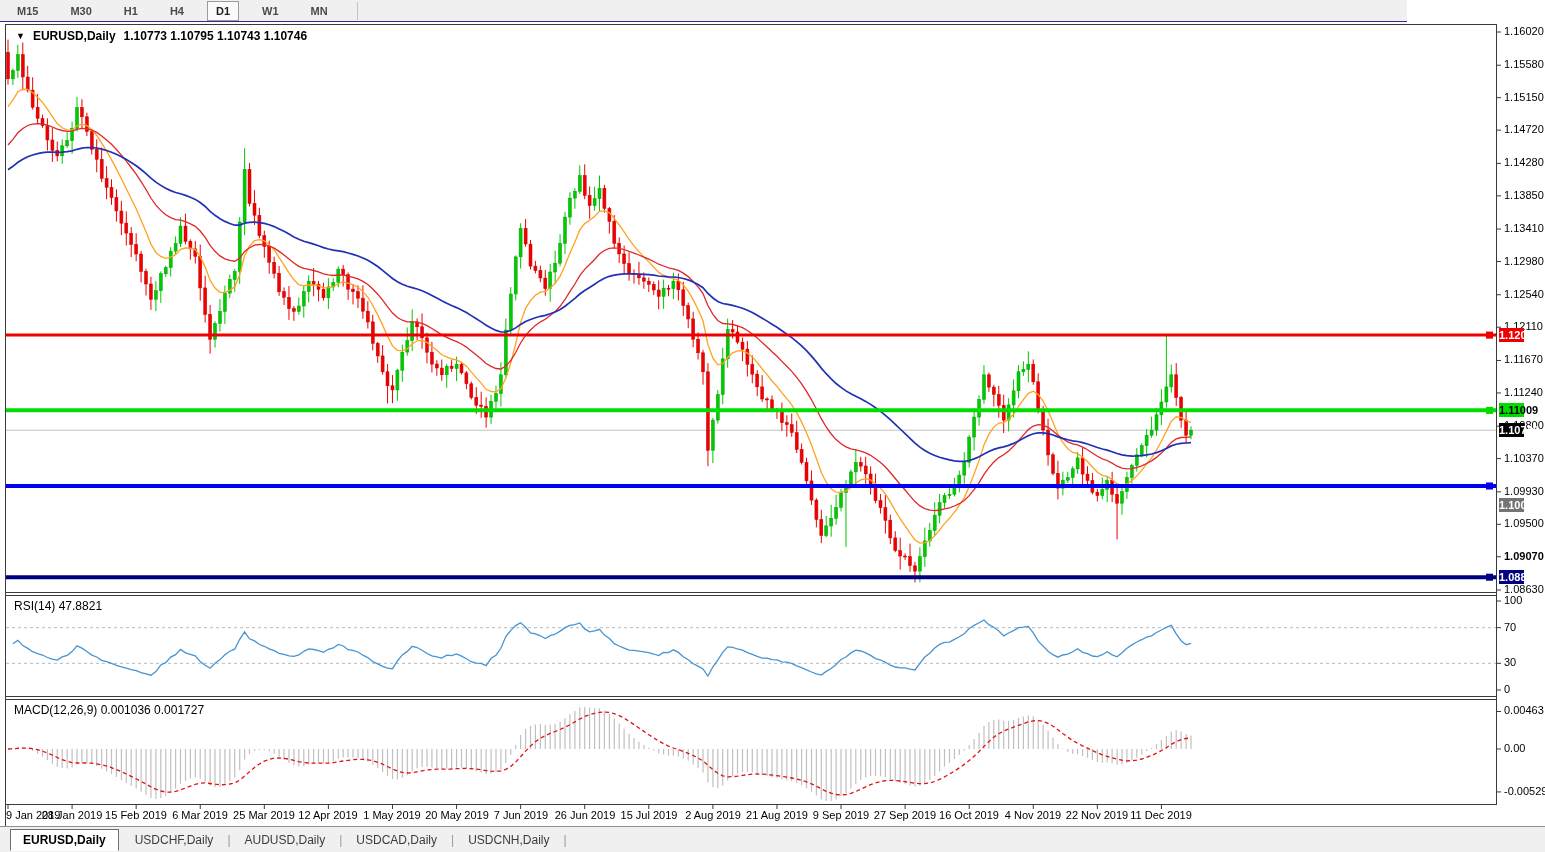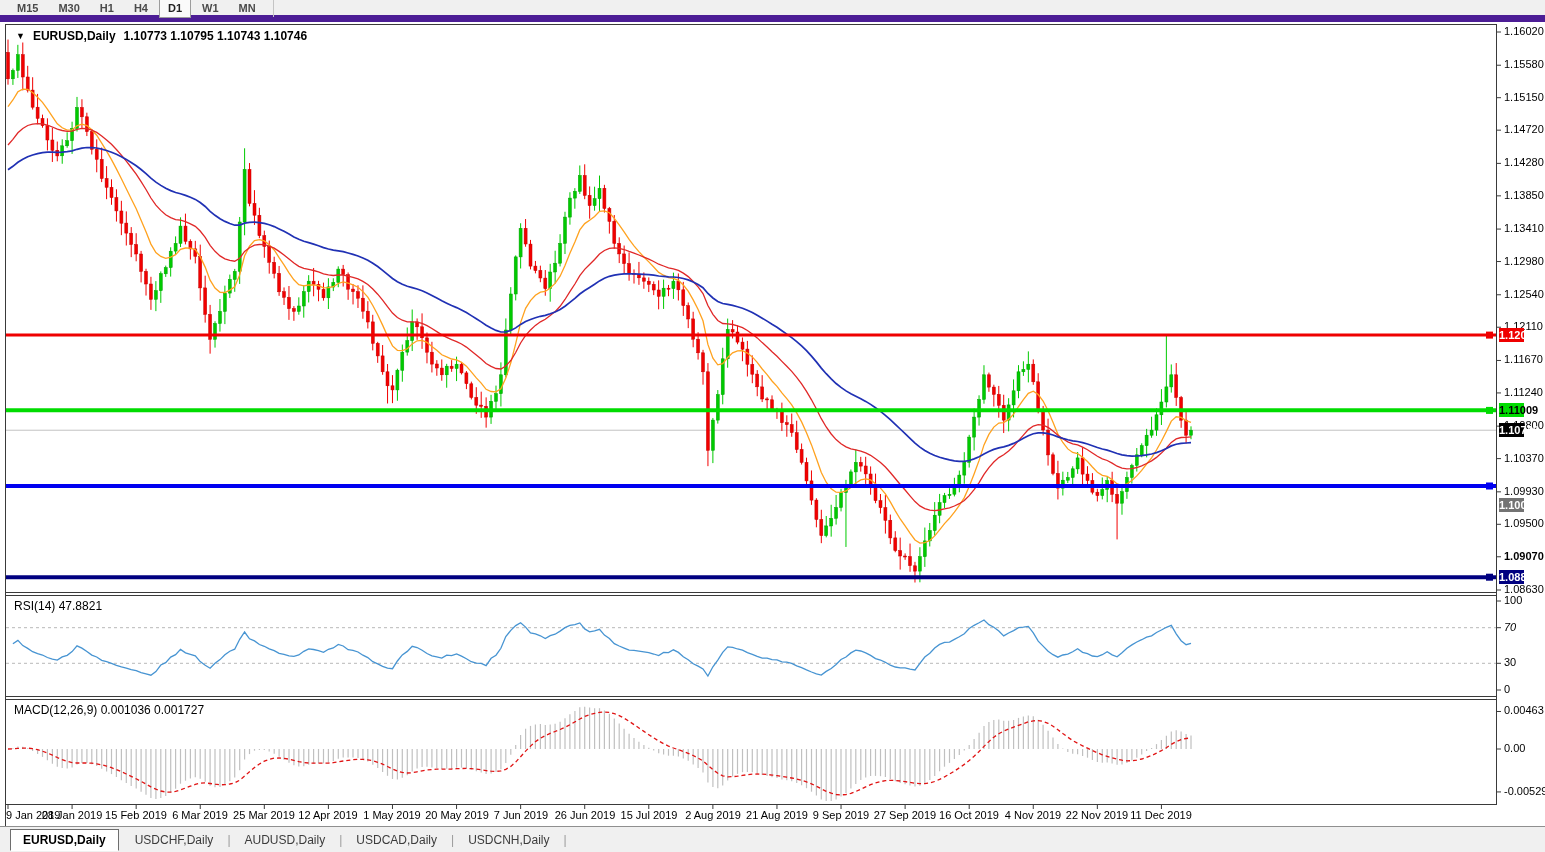--- a/index.html
+++ b/index.html
@@ -4,23 +4,23 @@
 <style>
   html,body{margin:0;padding:0;}
   body{
     width:1545px;height:852px;position:relative;overflow:hidden;
     background:#ffffff;font-family:"Liberation Sans",sans-serif;
     -webkit-font-smoothing:none;
   }
   .abs{position:absolute;}
   
   #tf-toolbar{
-    left:0;top:0;width:1545px;height:22px;background:#f0f0f0;
-    border-bottom:7px solid #4c1d95;display:flex;align-items:center;
-    padding-left:8px;box-sizing:border-box;gap:2px;
+    left:0;top:0;width:1407px;height:22px;background:#f0f0f0;
+    border-bottom:1px solid #4c1d95;display:flex;align-items:center;
+    padding-left:8px;box-sizing:border-box;gap:14px;
   }
   .tf-btn{
     font-size:11px;font-weight:bold;color:#4a4a4a;padding:2px 8px;
     border:1px solid transparent;cursor:default;line-height:14px;
   }
   .tf-btn.active{background:#fafafa;border:1px solid #9c9c9c;color:#222;}
   .tf-sep{width:1px;height:18px;background:#c4c4c4;margin-left:6px;}
   
   #chart-title{
     left:16px;top:29px;font-size:12px;font-weight:bold;color:#000;
@@ -884,21 +884,21 @@
     <div class="scale-label abs" style="left: 1504px; top: 320px;">1.12110</div>
     <div class="scale-label abs" style="left: 1504px; top: 353px;">1.11670</div>
     <div class="scale-label abs" style="left: 1504px; top: 386px;">1.11240</div>
     <div class="scale-label abs" style="left: 1504px; top: 419px;">1.10800</div>
     <div class="scale-label abs" style="left: 1504px; top: 452px;">1.10370</div>
     <div class="scale-label abs" style="left: 1504px; top: 485px;">1.09930</div>
     <div class="scale-label abs" style="left: 1504px; top: 517px;">1.09500</div>
     <div class="scale-label abs" style="left: 1504px; top: 550px; font-weight: bold;">1.09070</div>
     <div class="scale-label abs" style="left: 1504px; top: 583px;">1.08630</div>
     <div class="scale-label abs" style="left: 1504px; top: 594px;">100</div>
-    <div class="scale-label abs" style="left: 1504px; top: 621px; font-style: italic;">70</div>
+    <div class="scale-label abs" style="left: 1504px; top: 621px;">70</div>
     <div class="scale-label abs" style="left: 1504px; top: 656px;">30</div>
     <div class="scale-label abs" style="left: 1504px; top: 683px;">0</div>
     <div class="scale-label abs" style="left: 1504px; top: 704px;">0.00463</div>
     <div class="scale-label abs" style="left: 1504px; top: 742px;">0.00</div>
     <div class="scale-label abs" style="left: 1504px; top: 785px;">-0.005299</div>
   </div>
 <div id="badge-layer">
     <div class="price-badge abs" style="top: 328px; background: rgb(239, 0, 0); color: rgb(255, 255, 255);">1.12006</div>
     <div class="price-badge abs" style="top: 403px; background: rgb(0, 220, 0); color: rgb(0, 0, 0);">1.11009</div>
     <div class="price-badge abs" style="top: 479px; background: #737373; color: rgb(255, 255, 255); margin-top: 19px;">1.10008</div>

